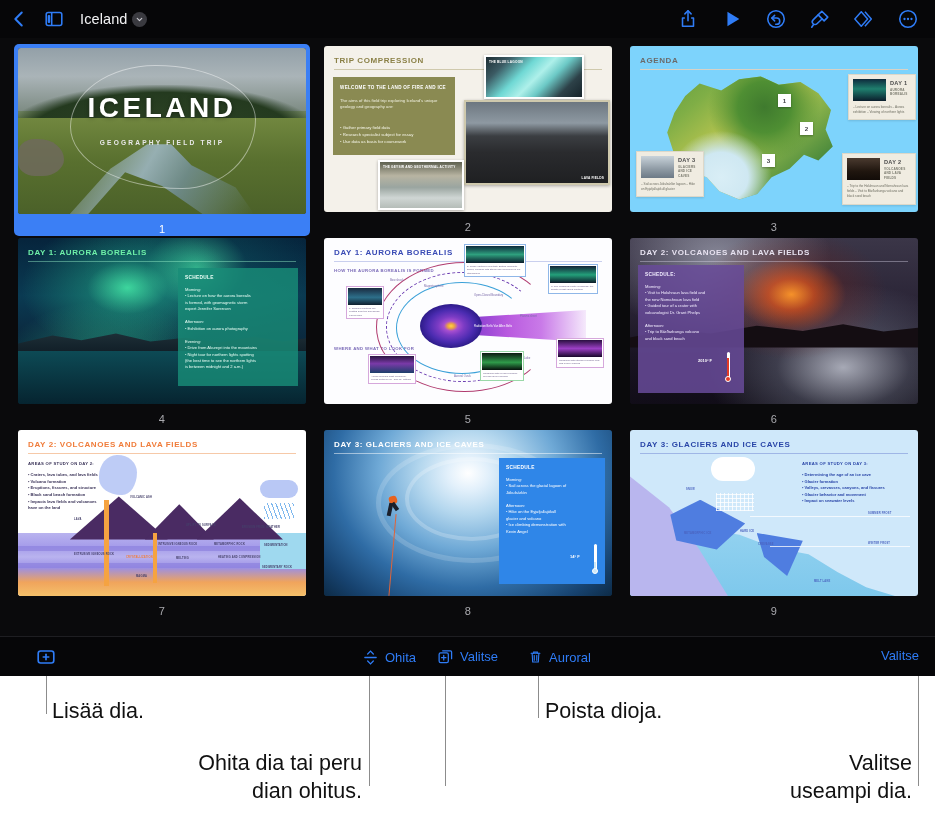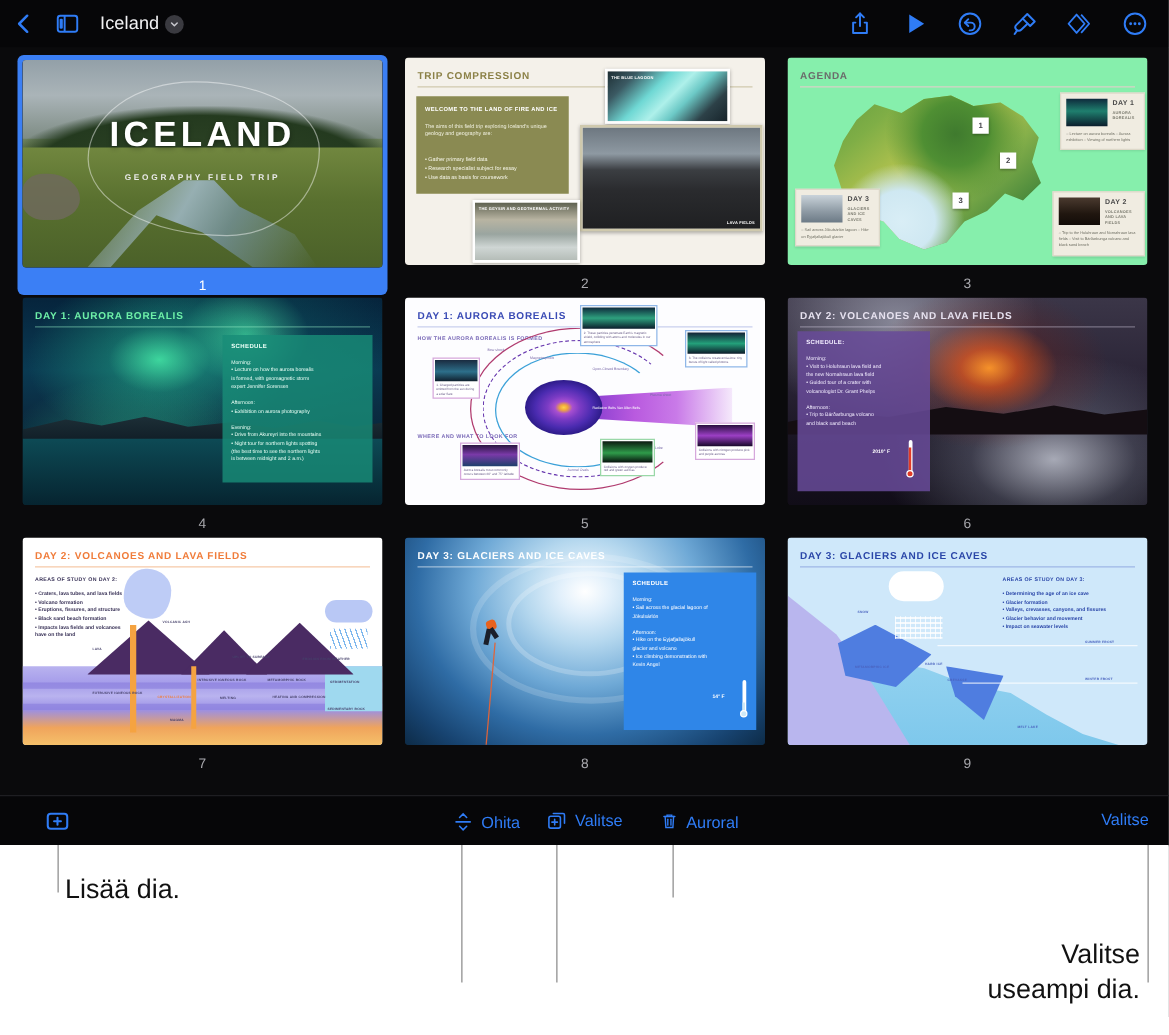--- a/index.html
+++ b/index.html
@@ -117,21 +117,21 @@
   .s2 .ph{position:absolute;background:#888;border:2.5px solid #fff;box-shadow:0 1px 3px rgba(0,0,0,.3);}
   .s2 .ph1{left:160px;top:9px;width:96px;height:40px;
     background:linear-gradient(135deg,#1d2d33 0%,#3b5a63 18%,#6fd8d4 38%,#aef0ea 52%,#6cc9c6 64%,#2d4148 82%,#16232a 100%);}
   .s2 .ph2{left:140px;top:54px;width:142px;height:81px;border-color:#cfc9ad;
     background:linear-gradient(180deg,#6d7780 0%,#8e99a2 26%,#3b3e42 42%,#2a2b2e 62%,#1f2022 100%);}
   .s2 .ph3{left:54px;top:114px;width:82px;height:46px;
     background:linear-gradient(180deg,#5e6150 0%,#b8b4a2 30%,#9aa5a0 55%,#cfd6d4 78%,#b5bdb8 100%);}
   .s2 .phcap{position:absolute;color:#fff;font-size:3.2px;font-weight:bold;letter-spacing:.2px;line-height:1.3;}
 
   
-  .s3{background:#86efac;}
+  .s3{background:#7dd3fc;}
   .s3 .t{left:10px;top:10px;color:#6b6b6b;font-size:8px;}
   .s3 .t-rule{left:10px;top:23px;width:268px;background:#d8d2c6;}
   .s3 .map{
     position:absolute;left:30px;top:22px;width:180px;height:140px;
     background:
       radial-gradient(ellipse at 34% 78%, #d9eef6 0%, #cfe8f2 16%, rgba(207,232,242,0) 30%),
       radial-gradient(ellipse at 58% 28%, #3f7a2e 0%, #4f8f33 18%, rgba(79,143,51,0) 38%),
       linear-gradient(140deg,#5d9b3e 0%,#7fae46 22%,#b7c44f 42%,#86b04a 60%,#4b8a3c 78%,#2f6b33 100%);
     clip-path:polygon(14% 20%,22% 11%,34% 16%,44% 8%,56% 6%,66% 12%,78% 10%,88% 18%,95% 30%,92% 44%,96% 56%,88% 66%,80% 62%,72% 72%,62% 78%,54% 90%,44% 94%,33% 88%,26% 78%,16% 74%,8% 62%,4% 46%,8% 32%);
   }
@@ -760,16 +760,19 @@
 
 <div id="callouts">
 
   <div class="leader" style="left:46px;top:0;height:38px;"></div>
   <div class="leader" style="left:369px;top:0;height:110px;"></div>
   <div class="leader" style="left:445px;top:0;height:110px;"></div>
   <div class="leader" style="left:538px;top:0;height:42px;"></div>
   <div class="leader" style="left:918px;top:0;height:110px;"></div>
 
   <div class="co" style="left:52px;top:22px;">Lisää dia.</div>
+  <div class="co right" style="left:100px;top:74px;width:262px;">Ohita dia tai peru
+dian ohitus.</div>
+  <div class="co" style="left:545px;top:22px;">Poista dioja.</div>
   <div class="co right" style="left:660px;top:74px;width:252px;">Valitse
 useampi dia.</div>
 
 </div>
 
 </body></html>

